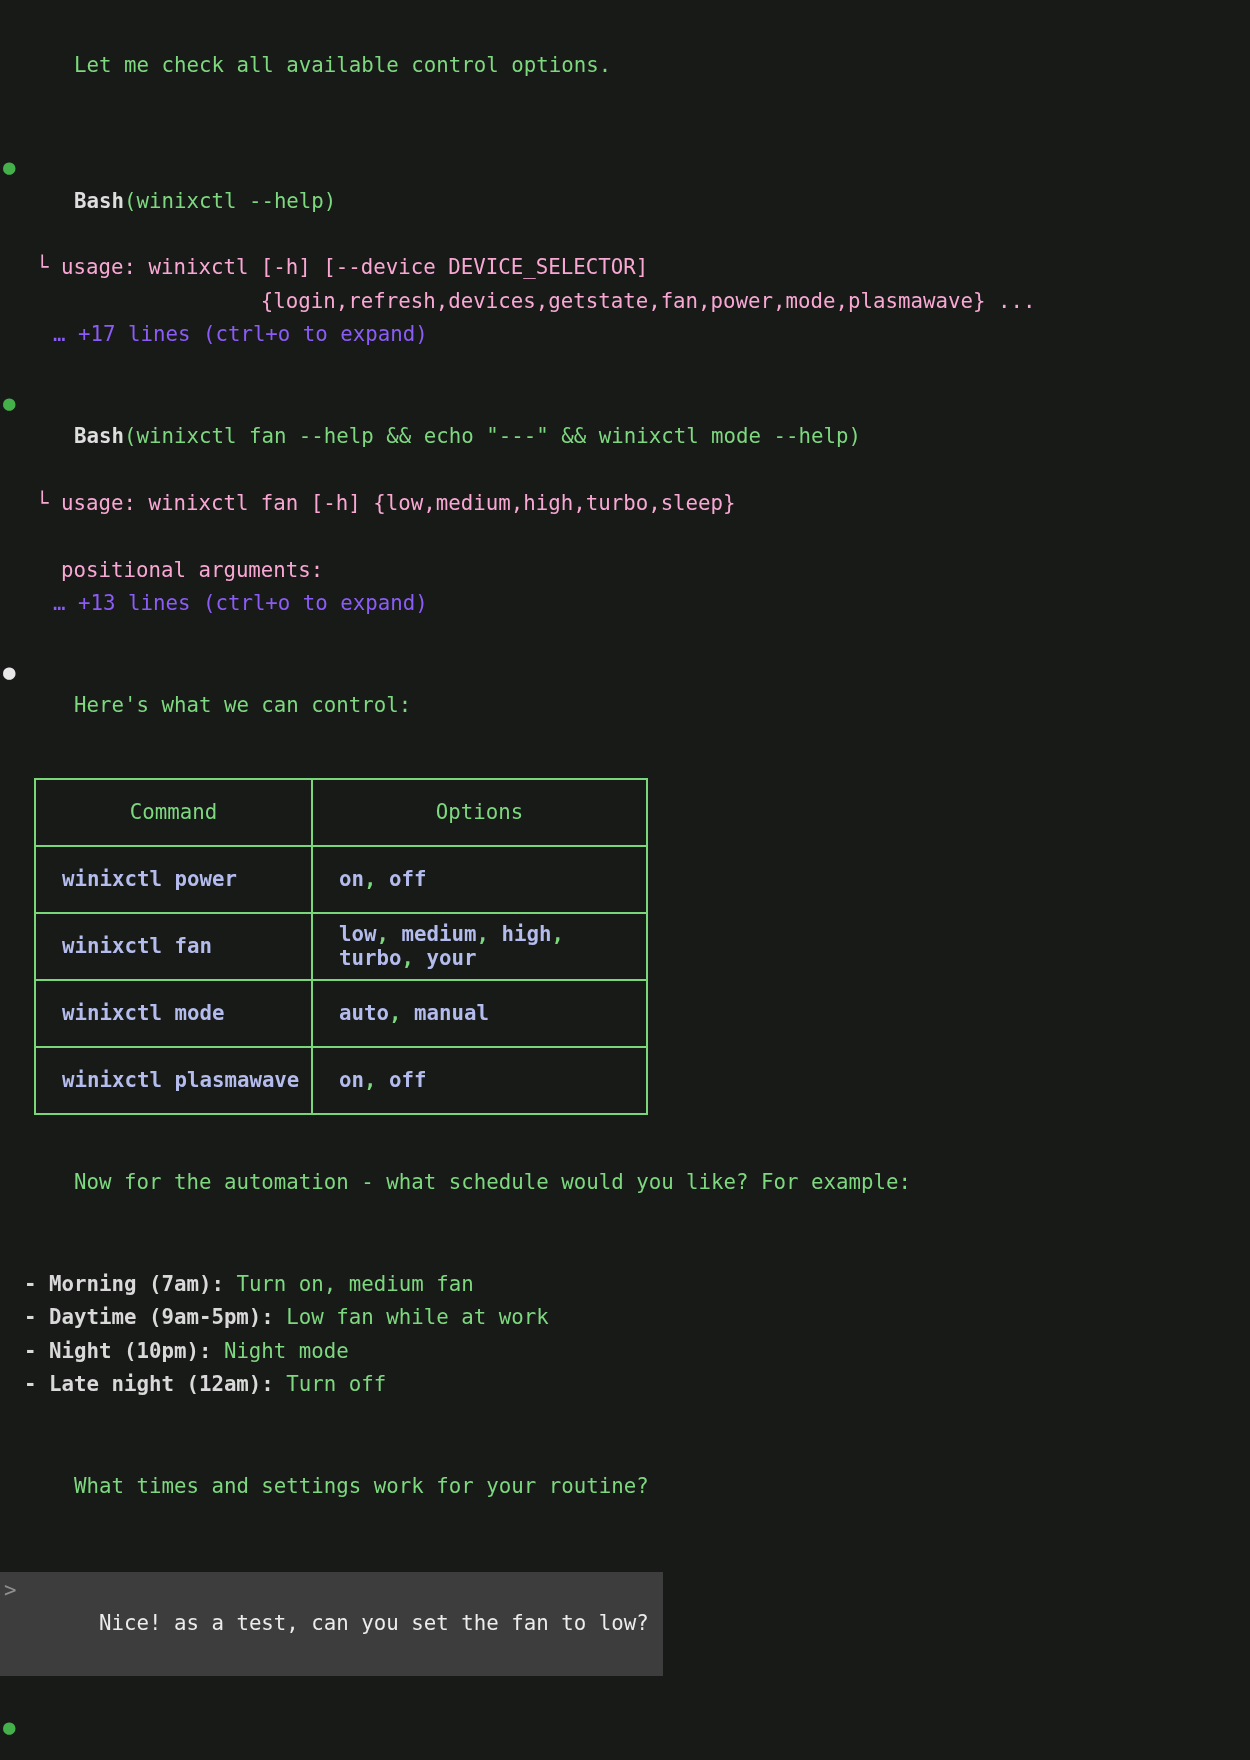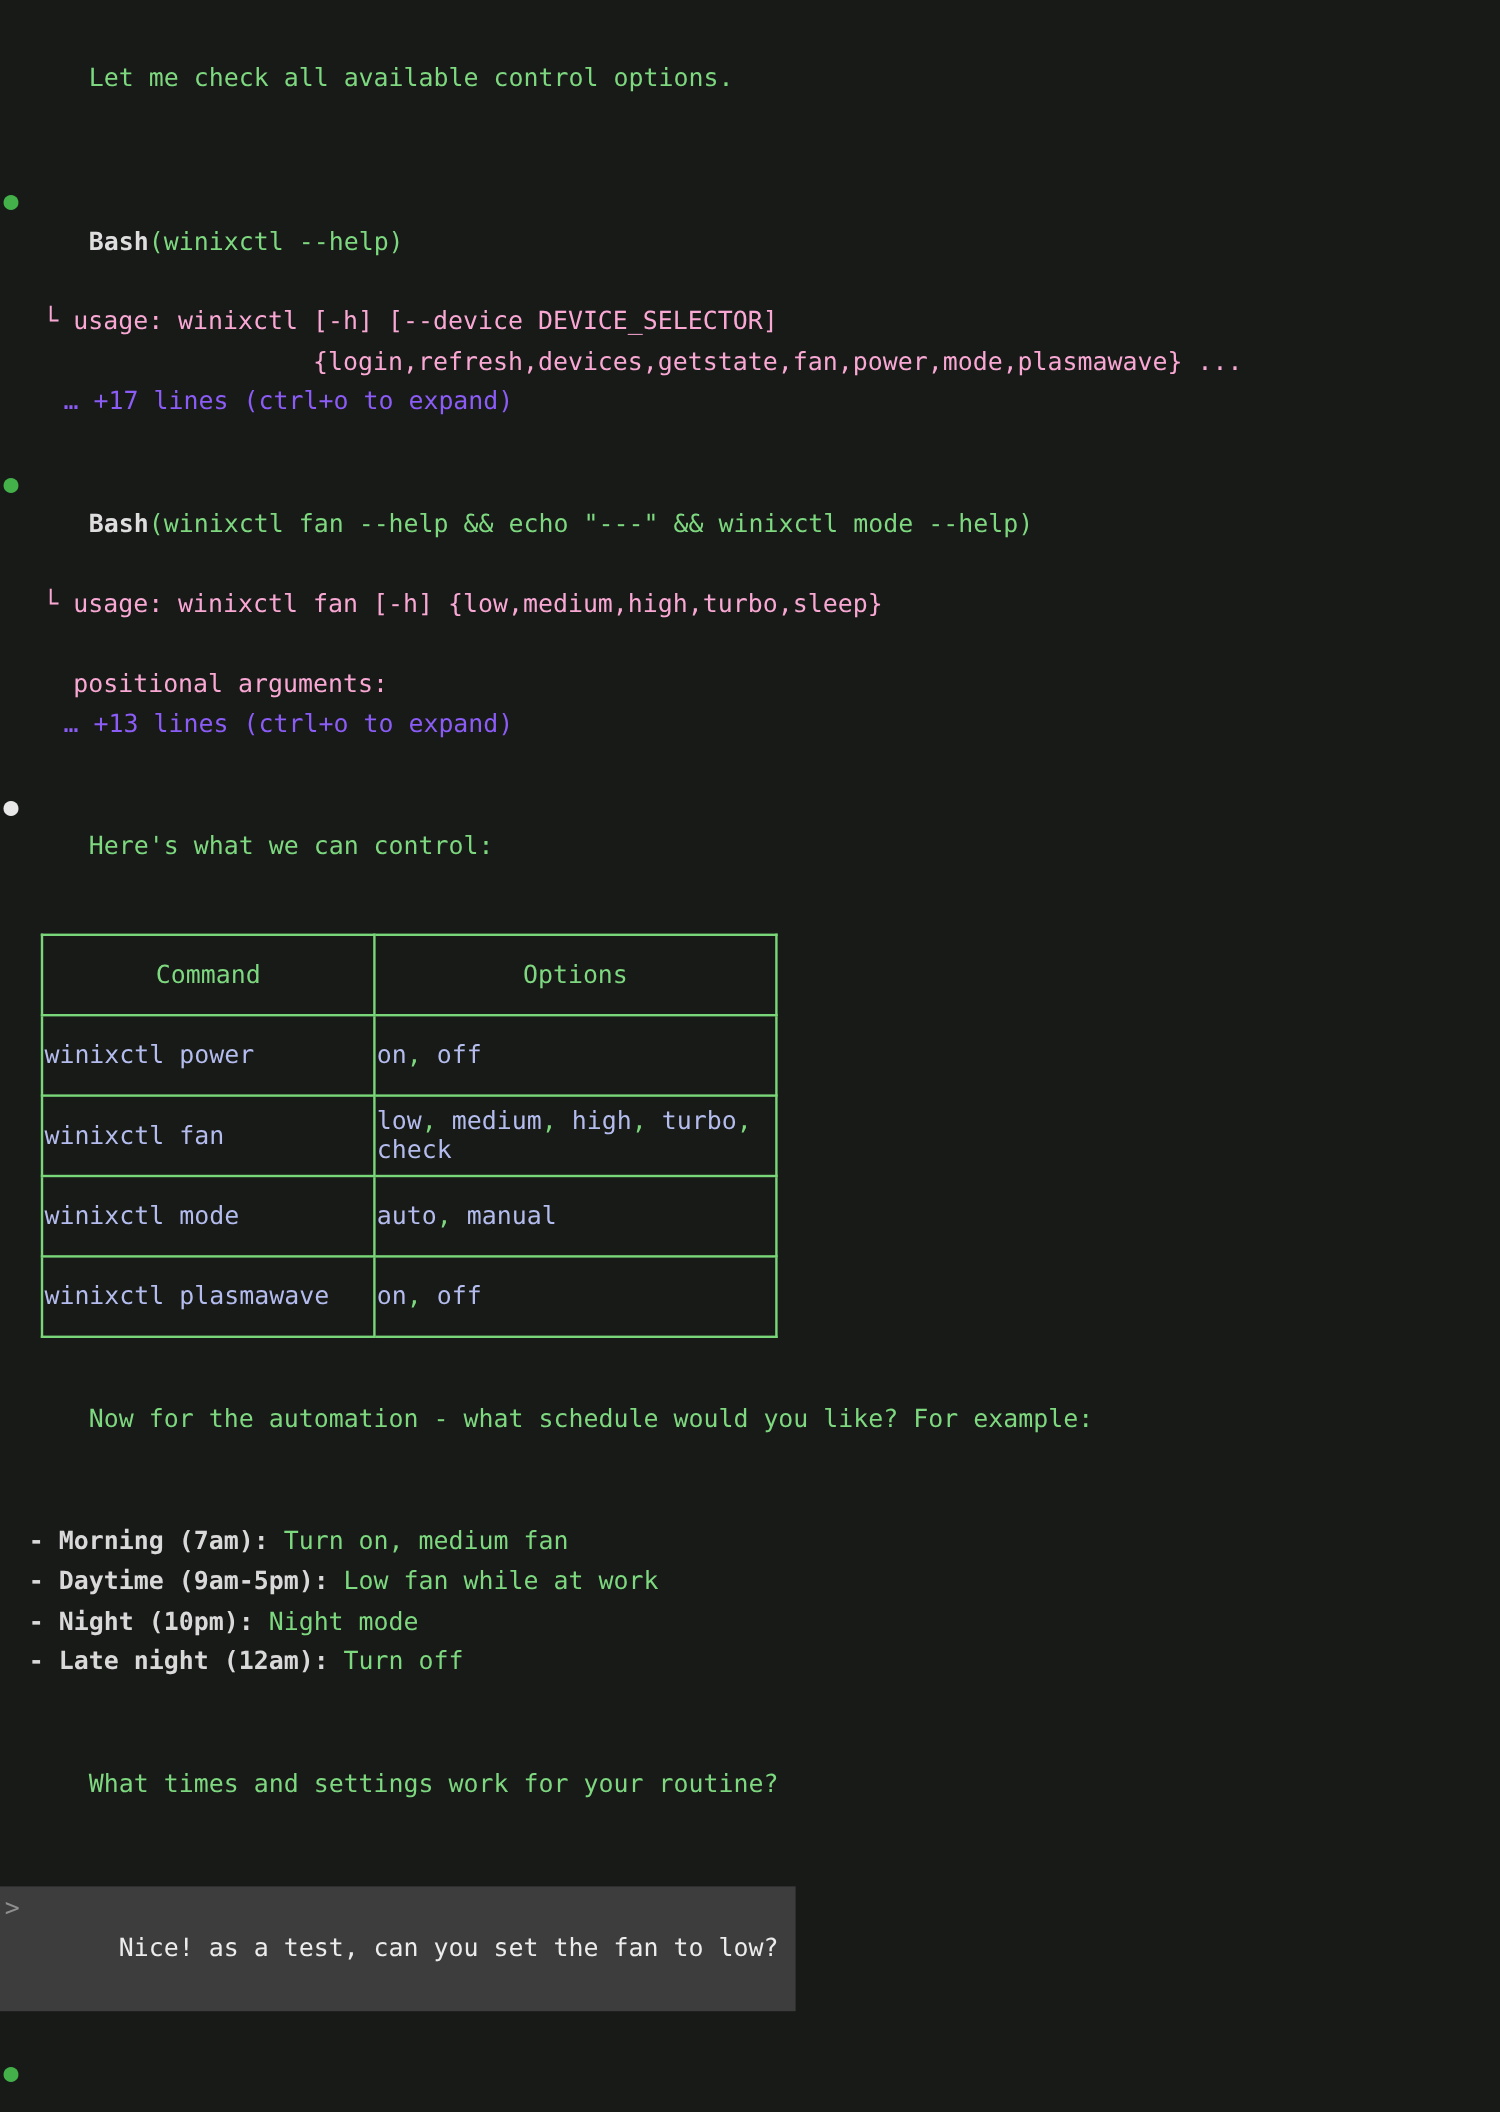--- a/index.html
+++ b/index.html
@@ -20,21 +20,21 @@
   pre.tool-output{margin:0;padding-left:36px;white-space:pre;color:#f9a8d4;
     font-family:inherit;font-size:inherit;line-height:inherit;}
   .dim{padding-left:53px;white-space:pre;color:#8b5cf6;}
   .g{margin-top:35px;}
   .gt{margin-top:22px;}
   .ga{margin-top:18px;}
   table.tbl{margin-left:34px;border-collapse:collapse;width:614px;
     font-size:inherit;line-height:normal;}
   .tbl th,.tbl td{border:2px solid #79d779;height:63px;font-weight:normal;}
   .tbl th{color:#7dd87f;text-align:center;}
-  .tbl td{color:#b3bced;text-align:left;padding-left:1px;}
+  .tbl td{color:#b3bced;text-align:left;padding-left:26px;font-weight:bold;}
   .tbl .comma{color:#7dd87f;}
   .sched .lbl{color:#d9d9d9;font-weight:bold;}
   .sched .rest{color:#7dd87f;}
   .user-wrap{margin-top:35px;}
   .user-line{display:inline-block;background:#3d3d3d;color:#ececec;
     position:relative;padding:2px 14px 2px 24px;white-space:pre;}
   .user-line .chev{position:absolute;left:4px;top:2px;color:#8f8f8f;}
 </style>
 </head>
 <body>
@@ -71,21 +71,21 @@
         <th>Options</th>
       </tr>
     </thead>
     <tbody>
         <tr>
           <td>winixctl power</td>
           <td><span>on</span><span class="comma">, </span><span>off</span></td>
         </tr>
         <tr>
           <td>winixctl fan</td>
-          <td><span>low</span><span class="comma">, </span><span>medium</span><span class="comma">, </span><span>high</span><span class="comma">, </span><span>turbo</span><span class="comma">, </span><span>check</span></td>
+          <td><span>low</span><span class="comma">, </span><span>medium</span><span class="comma">, </span><span>high</span><span class="comma">, </span><span>turbo</span><span class="comma">, </span><span>your</span></td>
         </tr>
         <tr>
           <td>winixctl mode</td>
           <td><span>auto</span><span class="comma">, </span><span>manual</span></td>
         </tr>
         <tr>
           <td>winixctl plasmawave</td>
           <td><span>on</span><span class="comma">, </span><span>off</span></td>
         </tr>
       </tbody>

